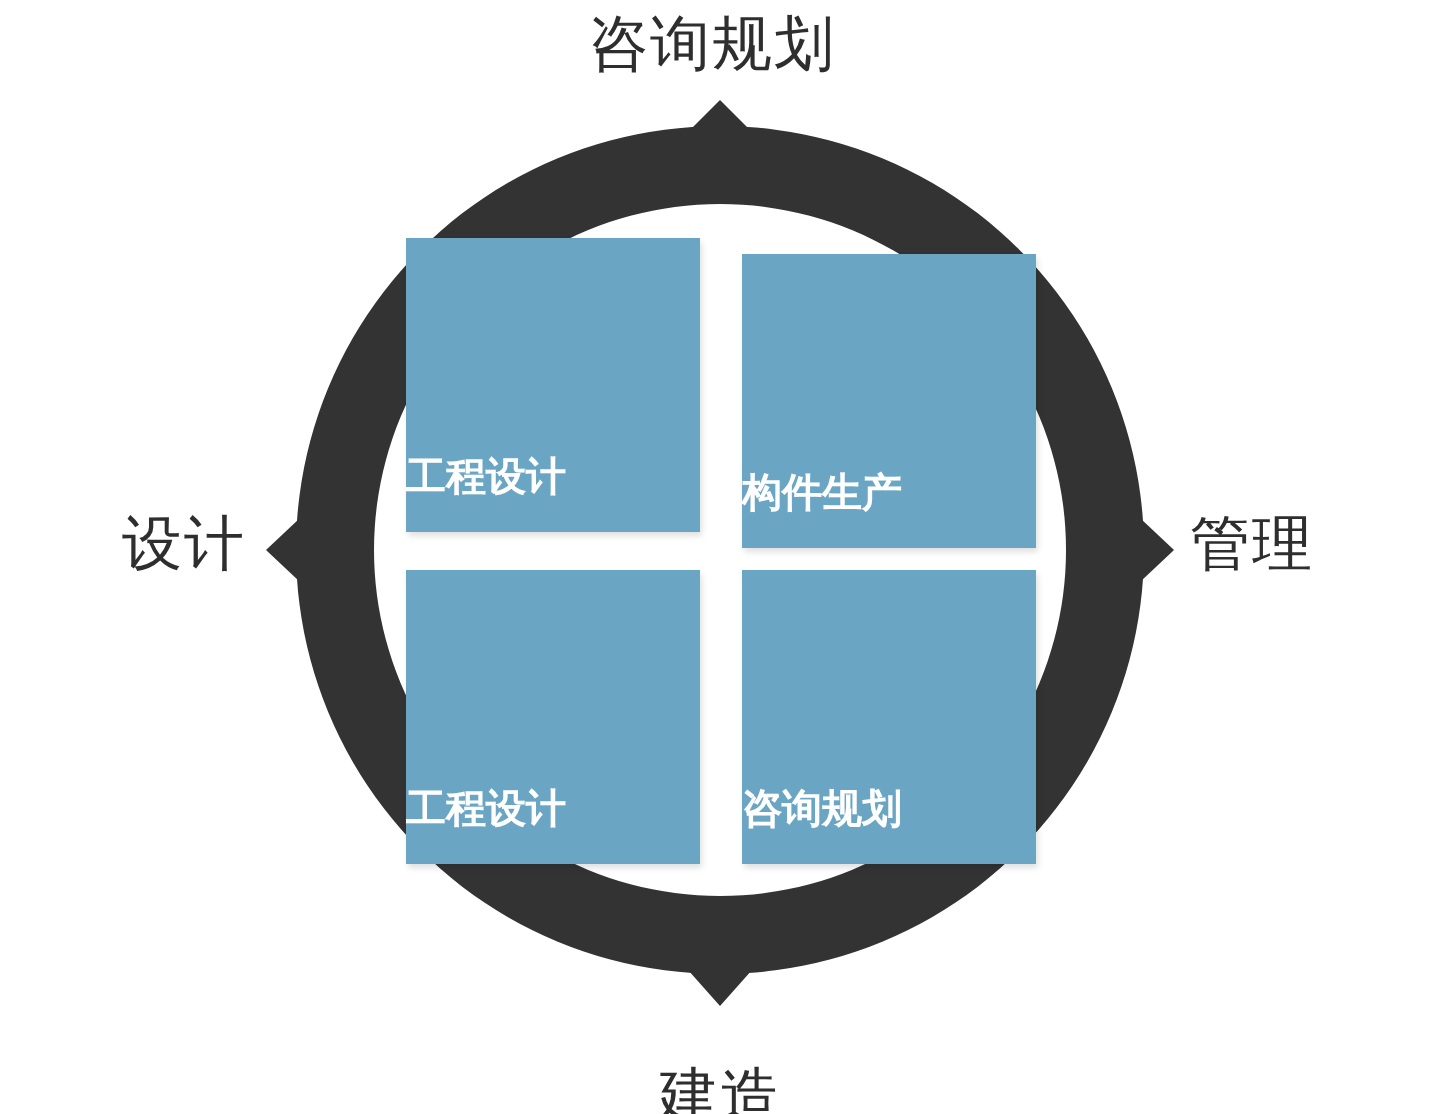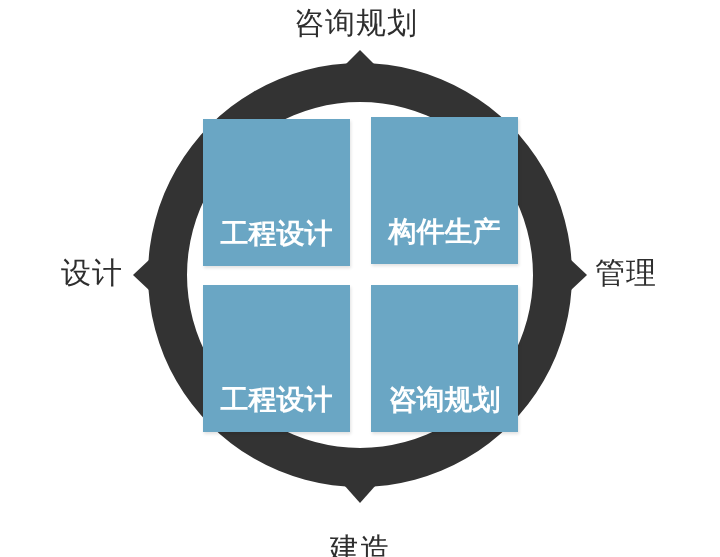--- a/index.html
+++ b/index.html
@@ -37,32 +37,32 @@
     .label-bottom { left: 329px; top: 534px; }
 
     .tile {
       position: absolute;
       width: 147px;
       height: 147px;
       background: #6aa6c4;
       box-shadow: 1px 2px 3px rgba(0,0,0,0.12);
     }
     .tile-tl { left: 203px; top: 119px; }
-    .tile-tr { left: 371px; top: 117px; }
+    .tile-tr { left: 371px; top: 127px; }
     .tile-bl { left: 203px; top: 285px; }
     .tile-br { left: 371px; top: 285px; }
     .tile-label {
       position: absolute;
       left: 0;
       right: 0;
       bottom: 18px;
-      text-align: center;
+      text-align: left;
       color: #ffffff;
       font-family: "DejaVu Sans", sans-serif;
-      font-size: 28px;
+      font-size: 20px;
       font-weight: bold;
       letter-spacing: 0px;
       line-height: 1;
     }
   </style>
 </head>
 <body>
 
 <svg class="ring" viewBox="0 0 720 557" xmlns="http://www.w3.org/2000/svg">
 

